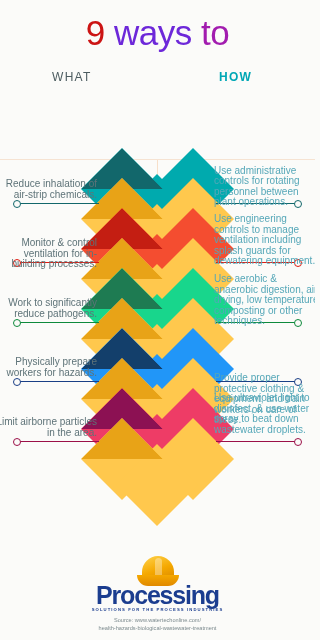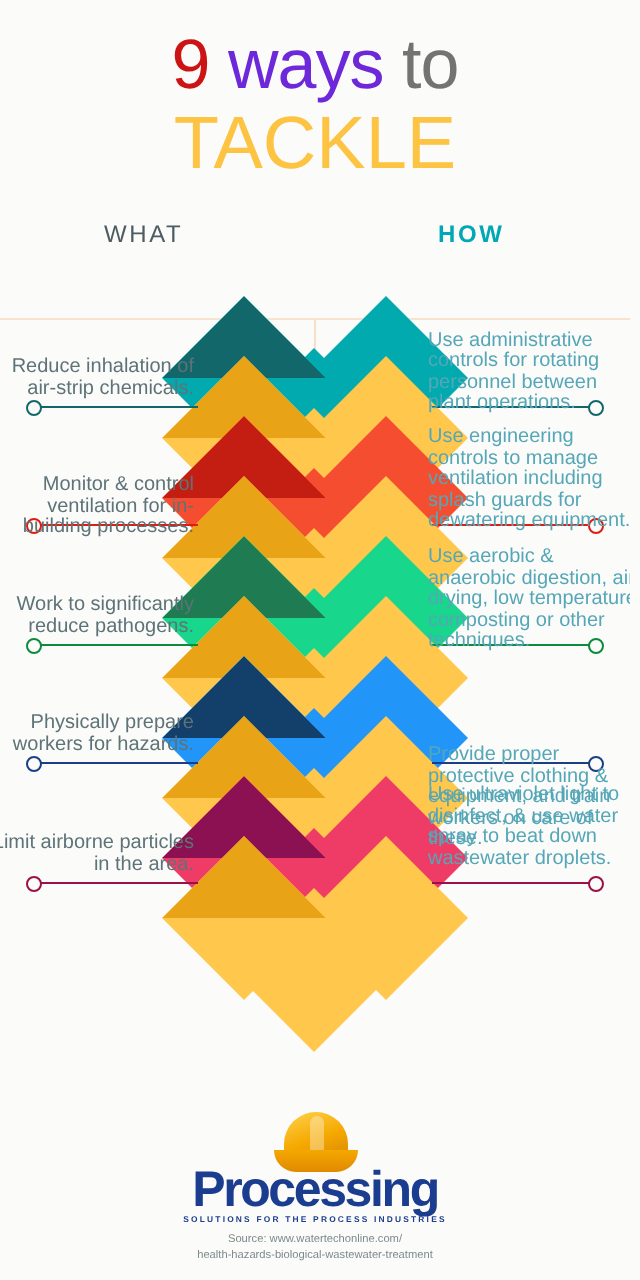--- a/index.html
+++ b/index.html
@@ -11,21 +11,21 @@
     overflow:hidden;
   }
 
   
   #header { padding-top:14px; text-align:center; }
   .title-line1 {
     font-size:35px; line-height:38px; font-weight:400; letter-spacing:-0.5px;
   }
   .t-num { color:#CC1414; }
   .t-ways { color:#6d28d9; }
-  .t-to { color:#737373; }
+  .t-to { color:#a21caf; }
   .title-line2 {
     font-size:37px; line-height:40px; color:#FCC442; letter-spacing:0px;
   }
   .title-line3 {
     font-size:20px; line-height:26px; color:#D61F1F; letter-spacing:0.4px;
     margin-top:2px;
   }
 
   
   #colheads {
@@ -118,21 +118,20 @@
   }
 </style>
 </head>
 <body>
 
 <div id="header">
   <div class="title-line1">
     <span class="t-num">9</span> <span class="t-ways">ways</span>
     <span class="t-to">to</span>
   </div>
-  <div class="title-line2">TACKLE</div>
 </div>
 
 <div id="colheads">
   <div class="colhead ch-what">WHAT</div>
   <div class="colhead ch-how">HOW</div>
 </div>
 <div id="hrule"></div>
 <div id="vrule"></div>
 
 <div id="chevrons">

